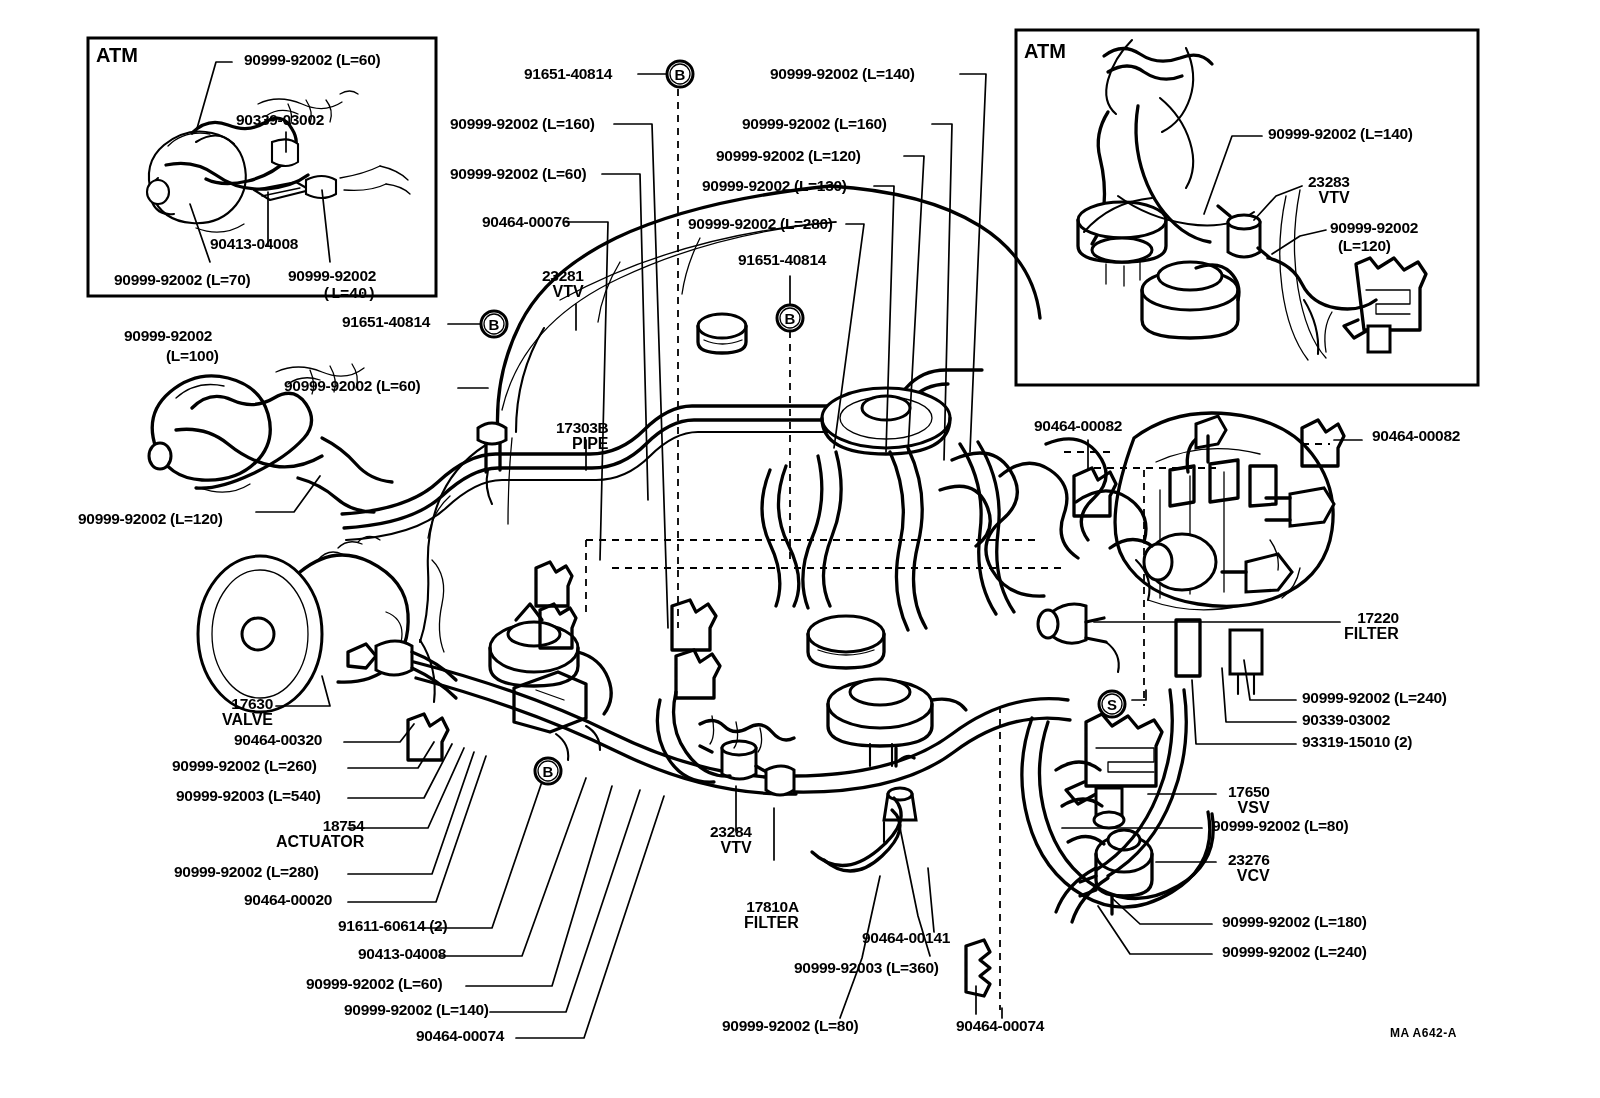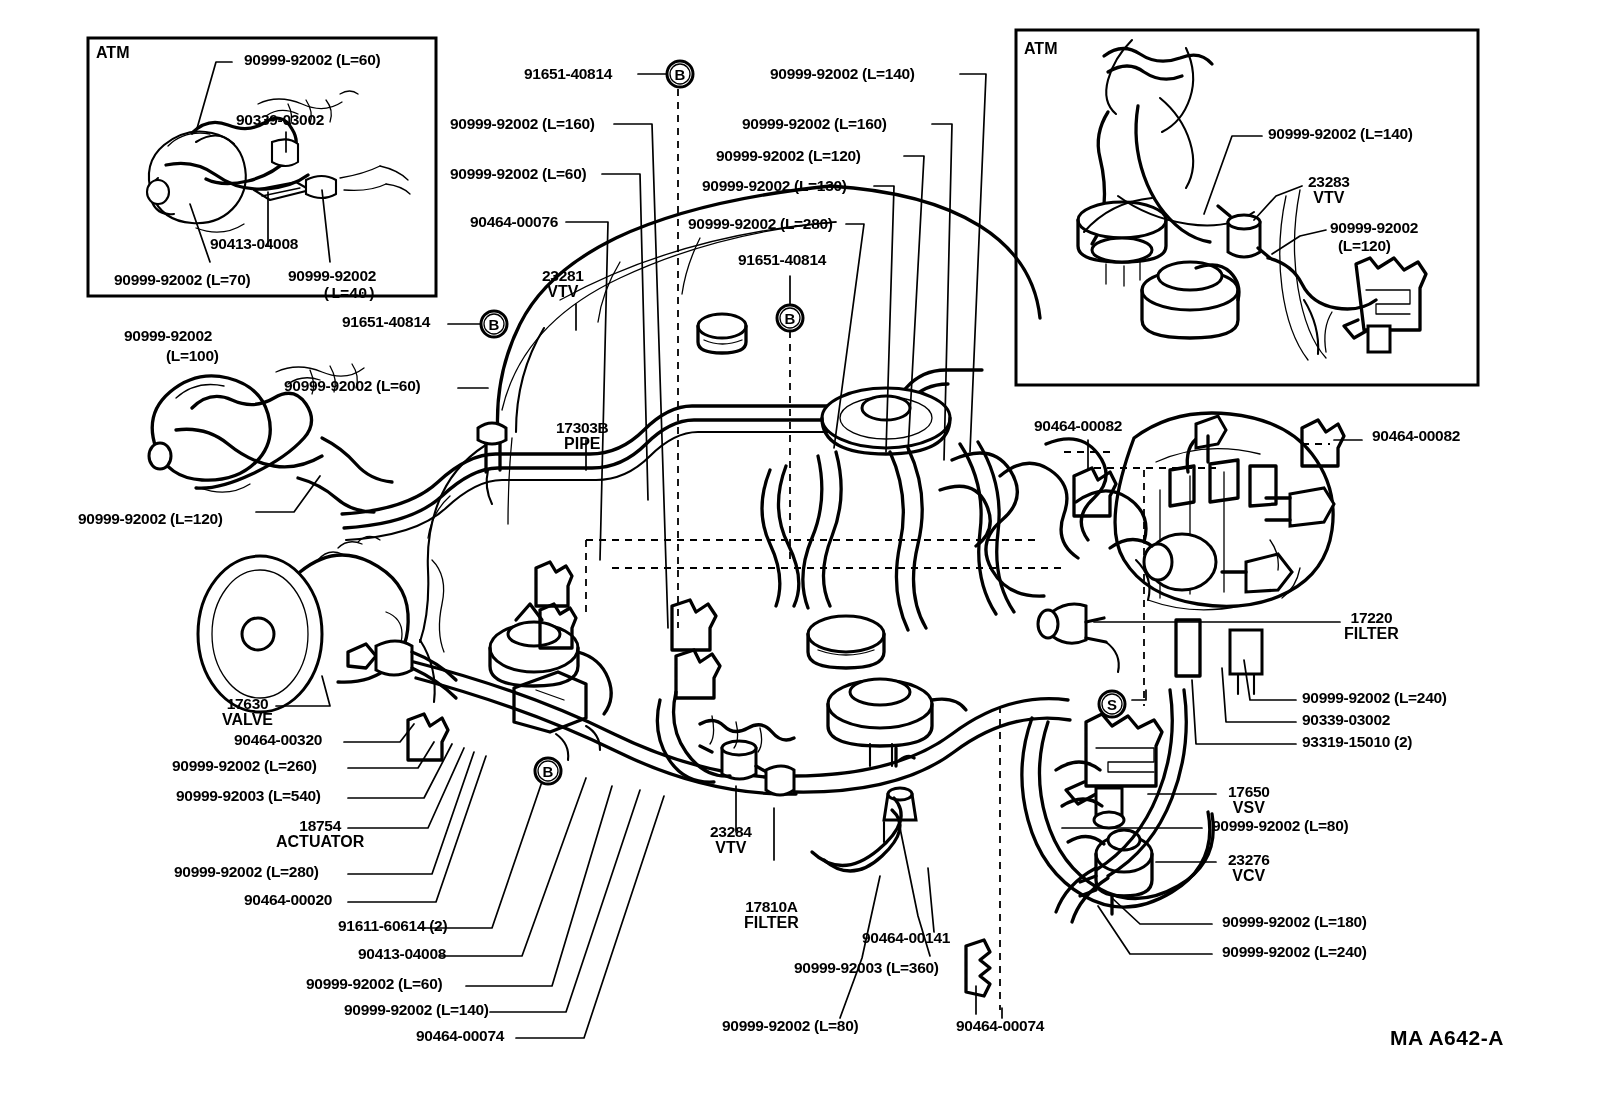--- a/index.html
+++ b/index.html
@@ -3,23 +3,23 @@
 <meta charset="utf-8">
 <title>Vacuum Piping Parts Diagram</title>
 <style>
   html,body{margin:0;padding:0;background:#ffffff;}
   body{width:1600px;height:1098px;position:relative;overflow:hidden;
        font-family:"Liberation Sans","DejaVu Sans",sans-serif;color:#000;}
   #sheet{position:absolute;inset:0;width:1600px;height:1098px;}
   .lbl{position:absolute;font-weight:bold;font-size:15.5px;letter-spacing:-0.3px;
        white-space:nowrap;line-height:1.04;color:#000;}
   .lbl .sub{display:block;font-size:16px;font-weight:bold;letter-spacing:0px;}
-  .lbl.sub-center{text-align:center;}
-  .inset-title{position:absolute;font-weight:bold;font-size:16px;letter-spacing:0px;}
-  .code{position:absolute;font-weight:bold;font-size:21px;letter-spacing:0.5px;}
+  .lbl.sub-center{text-align:right;}
+  .inset-title{position:absolute;font-weight:bold;font-size:20px;letter-spacing:0px;}
+  .code{position:absolute;font-weight:bold;font-size:12px;letter-spacing:0.5px;}
   svg{position:absolute;left:0;top:0;}
   .lead{fill:none;stroke:#000;stroke-width:1.7;stroke-linecap:round;stroke-linejoin:round;}
   .dash{fill:none;stroke:#000;stroke-width:1.8;stroke-dasharray:7 6;stroke-linecap:butt;}
   .box{fill:none;stroke:#000;stroke-width:3;}
   .hose{fill:none;stroke:#000;stroke-width:2.1;stroke-linecap:round;stroke-linejoin:round;}
   .hoseT{fill:none;stroke:#000;stroke-width:3.3;stroke-linecap:round;stroke-linejoin:round;}
   .thin{fill:none;stroke:#000;stroke-width:1.3;stroke-linecap:round;stroke-linejoin:round;}
   .fillw{fill:#fff;stroke:#000;stroke-width:2.1;}
   .fillwT{fill:#fff;stroke:#000;stroke-width:3;}
   .mk{font-weight:bold;font-size:15px;font-family:"Liberation Sans",sans-serif;}
@@ -393,21 +393,21 @@
 <div class="lbl sub-center" style="left:1308px;top:174px;">
   <span>23283</span>
   <span class="sub">VTV</span>
 </div>
 <div class="lbl" style="left:1330px;top:220px;">90999-92002</div>
 <div class="lbl" style="left:1338px;top:238px;">(L=120)</div>
 
 <div class="lbl" style="left:524px;top:66px;">91651-40814</div>
 <div class="lbl" style="left:450px;top:116px;">90999-92002 (L=160)</div>
 <div class="lbl" style="left:450px;top:166px;">90999-92002 (L=60)</div>
-<div class="lbl" style="left:470px;top:214px;text-align:center;">90464-00076</div>
+<div class="lbl" style="left:482px;top:214px;text-align:center;">90464-00076</div>
 <div class="lbl sub-center" style="left:542px;top:268px;">
   <span>23281</span>
   <span class="sub">VTV</span>
 </div>
 
 <div class="lbl" style="left:770px;top:66px;">90999-92002 (L=140)</div>
 <div class="lbl" style="left:742px;top:116px;">90999-92002 (L=160)</div>
 <div class="lbl" style="left:716px;top:148px;">90999-92002 (L=120)</div>
 <div class="lbl" style="left:702px;top:178px;">90999-92002 (L=130)</div>
 <div class="lbl" style="left:688px;top:216px;">90999-92002 (L=280)</div>

